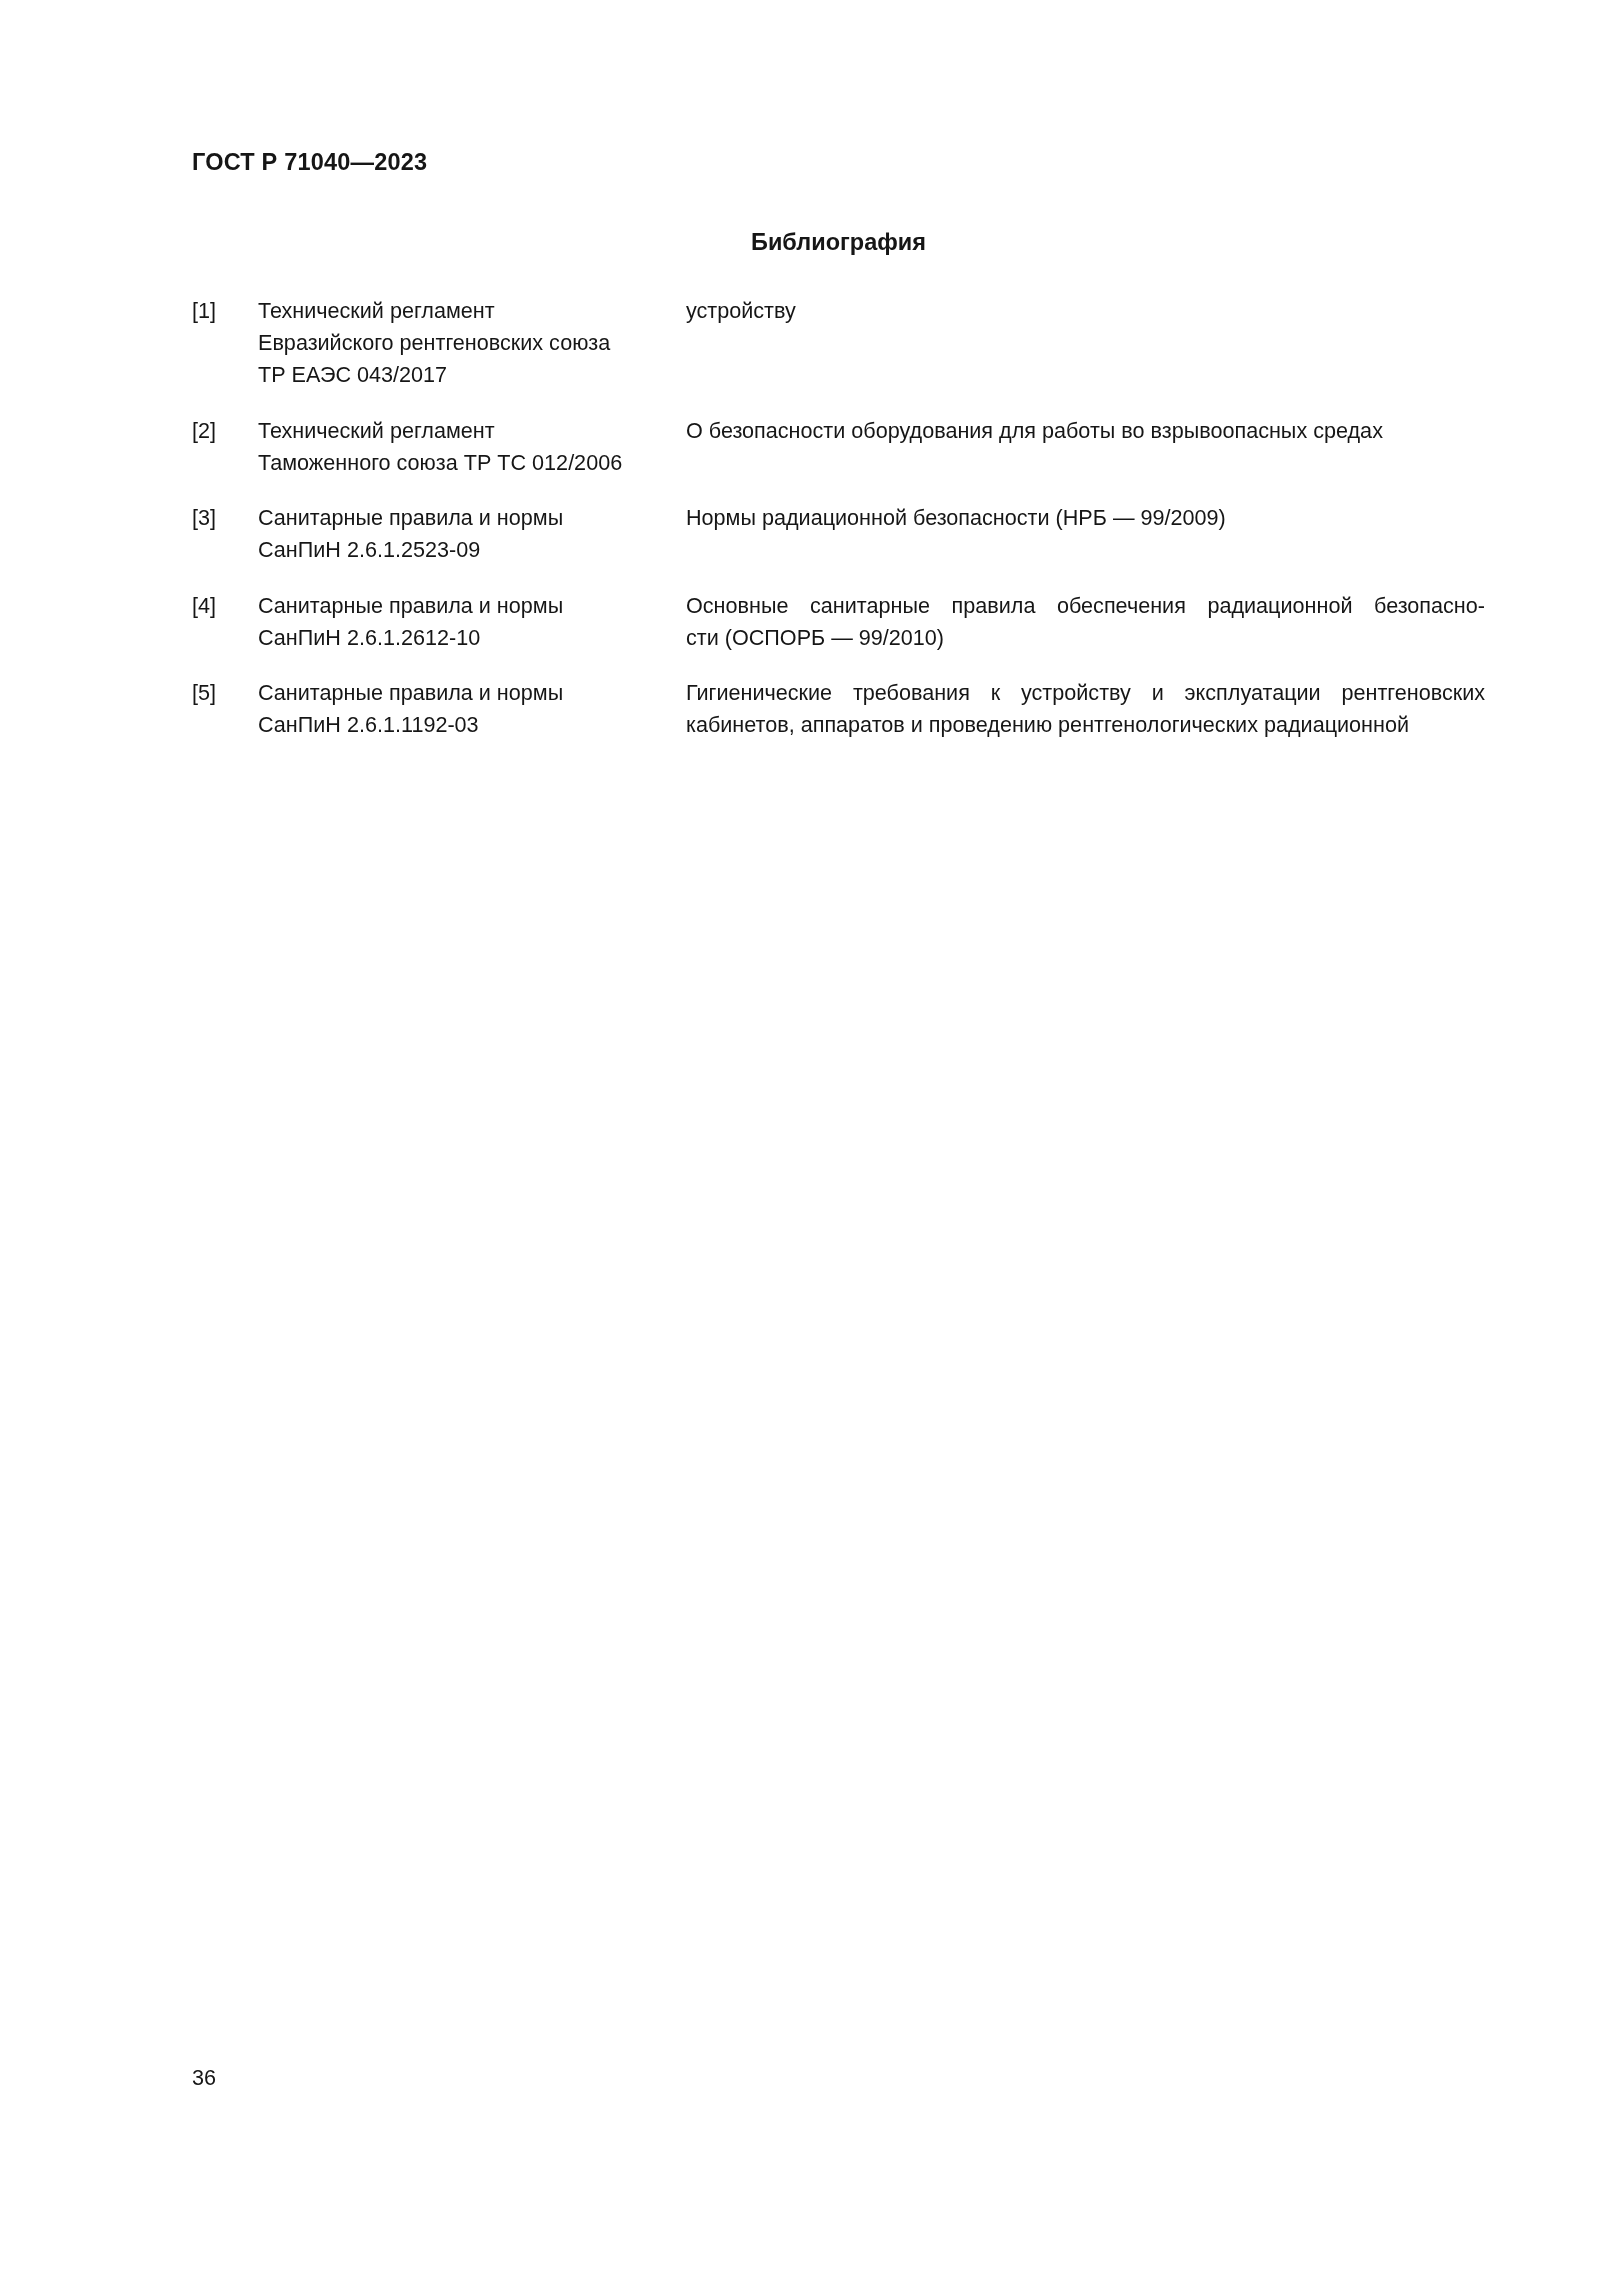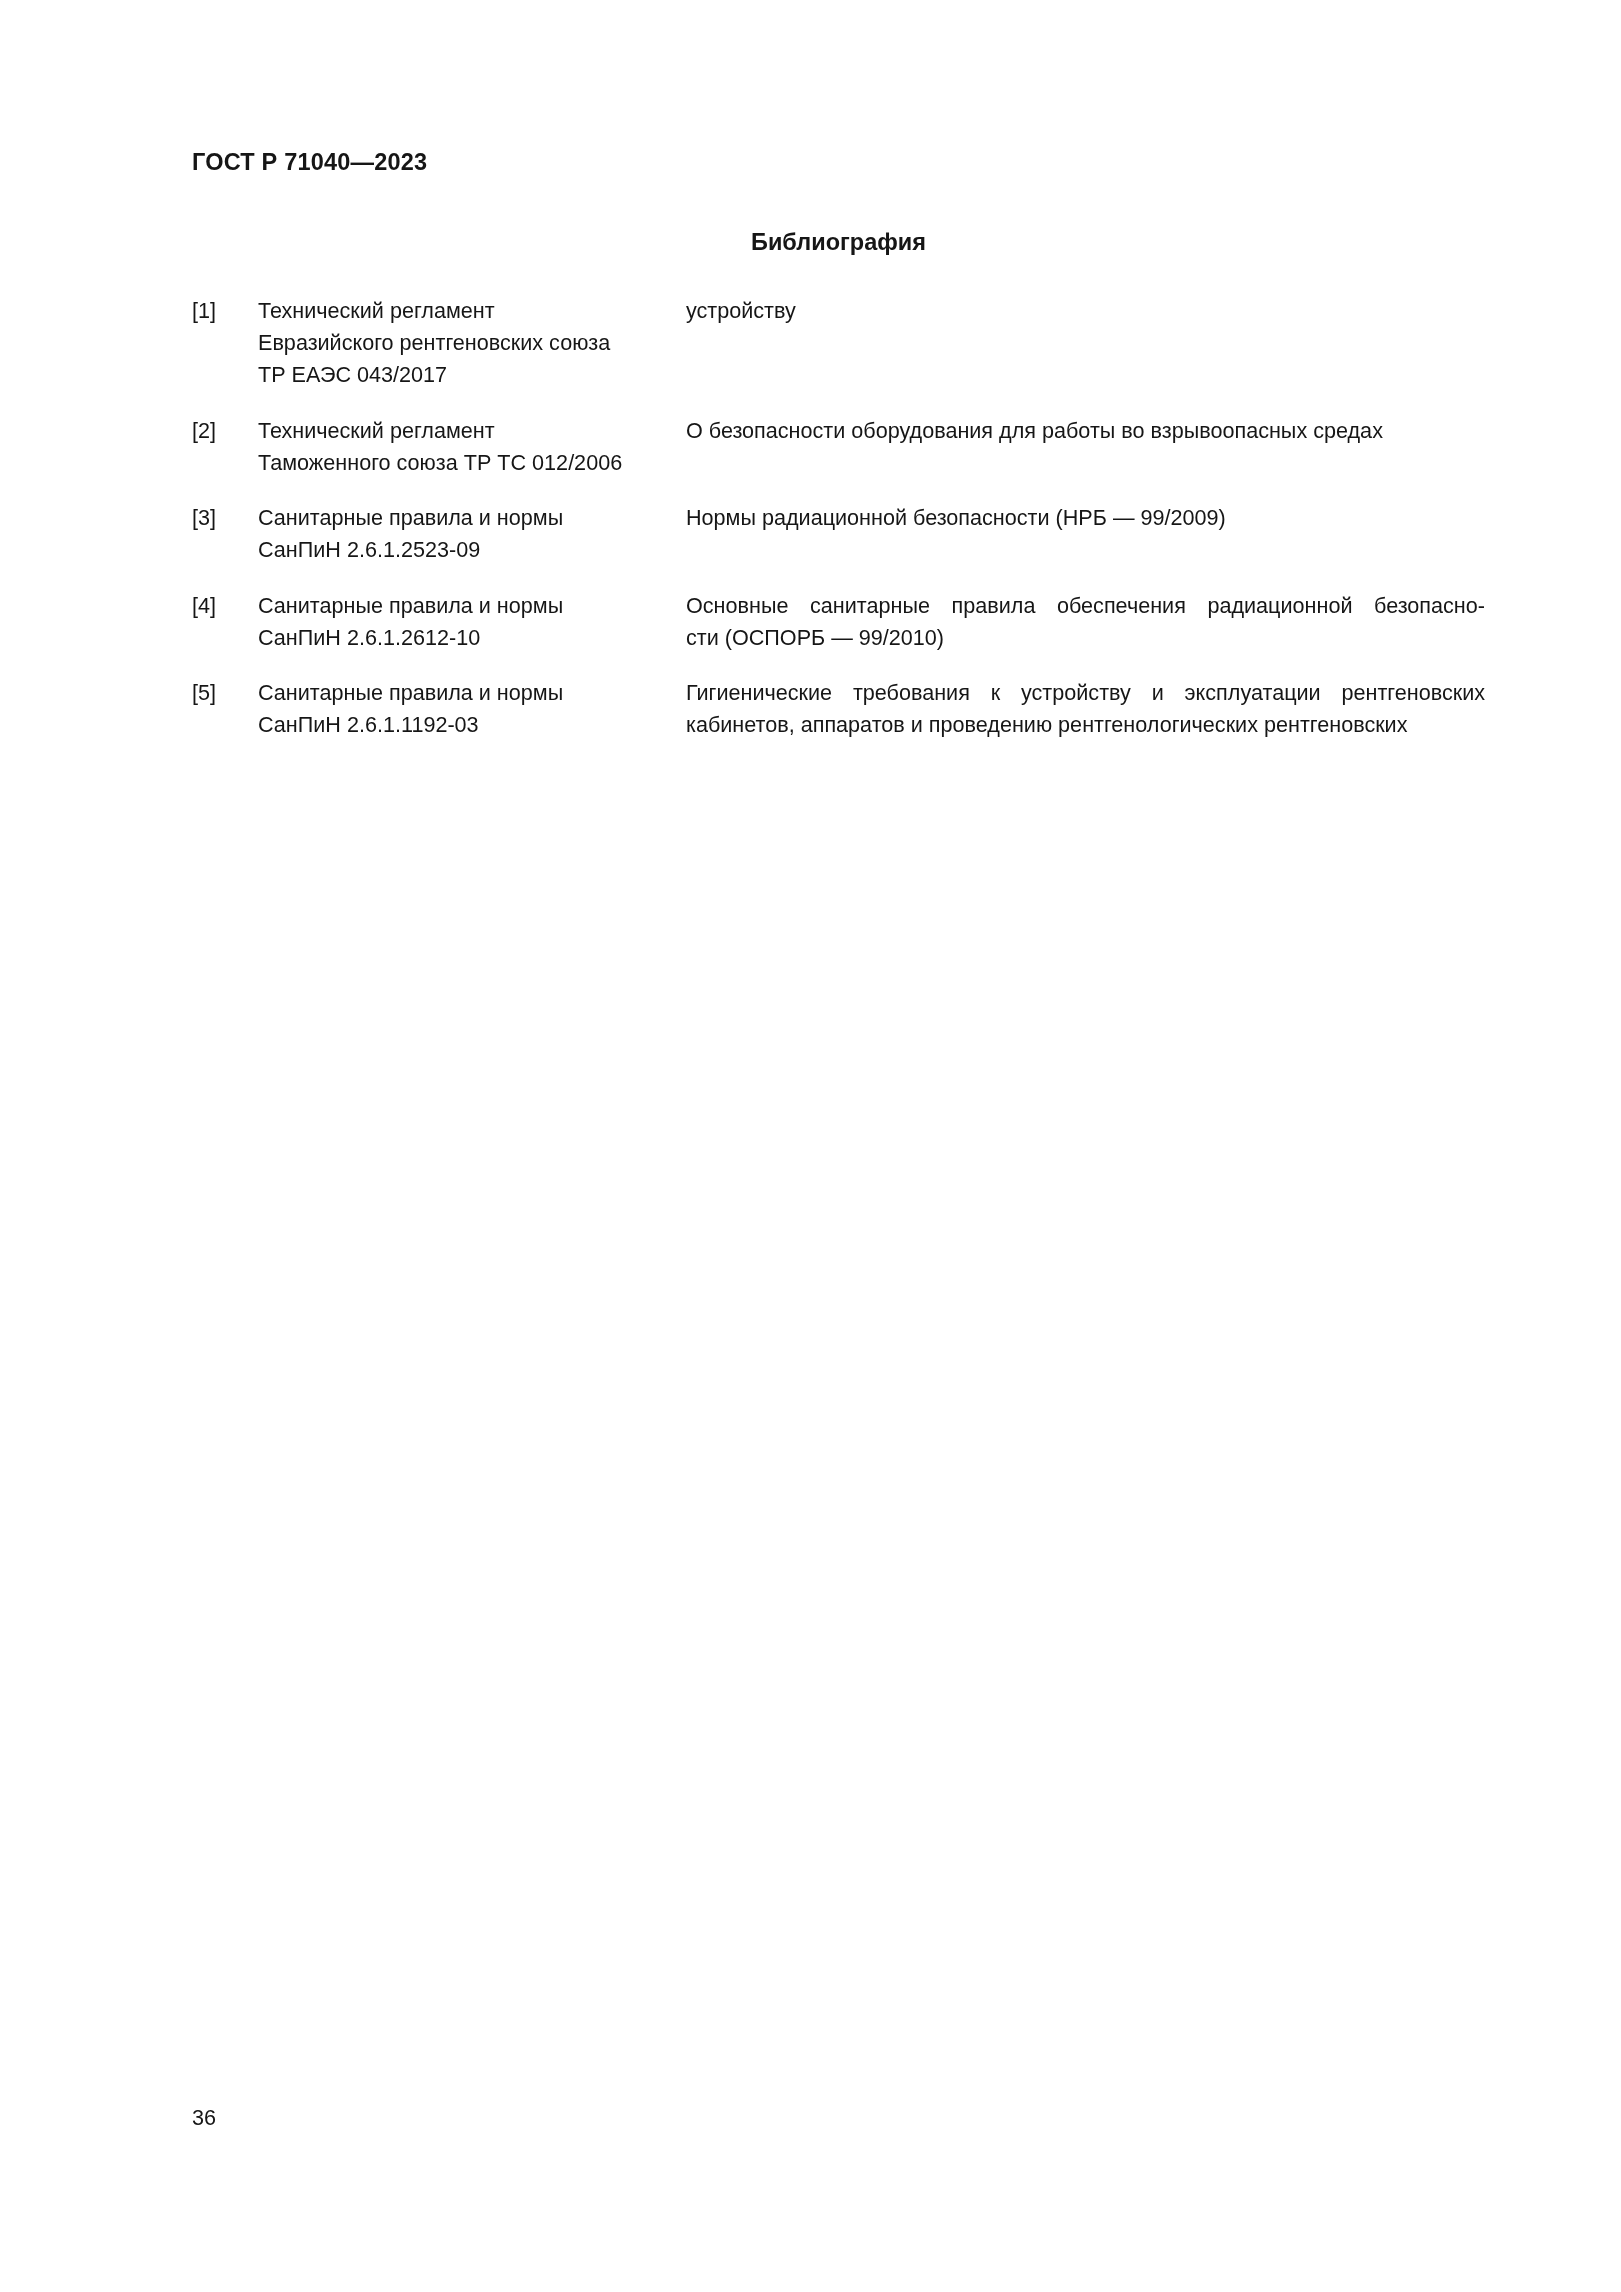--- a/index.html
+++ b/index.html
@@ -62,21 +62,20 @@
   .desc .ln.stretch {
     text-align: justify;
     text-align-last: justify;
   }
   .page-number {
     position: absolute;
     left: 192px;
     top: 2062px;
     font-size: 21.6px;
     line-height: 32px;
-    margin-top: 40px;
   }
 </style>
 </head>
 <body>
 
 <div class="page">
 
   <div class="doc-header">ГОСТ Р 71040—2023</div>
 
   <div class="doc-title">Библиография</div>
@@ -130,21 +129,21 @@
     </div>
 
     <div class="entry">
       <div class="num">[5]</div>
       <div class="src">
         <div class="ln">Санитарные правила и нормы</div>
         <div class="ln">СанПиН 2.6.1.1192-03</div>
       </div>
       <div class="desc">
         <div class="ln stretch">Гигиенические требования к устройству и эксплуатации рентгеновских</div>
-        <div class="ln">кабинетов, аппаратов и проведению рентгенологических рентгеновских</div>
+        <div class="ln">кабинетов, аппаратов и проведению рентгенологических радиационной</div>
       </div>
     </div>
 
   </div>
 </div>
 
 <div class="page-number">36</div>
 
 
 </body></html>

